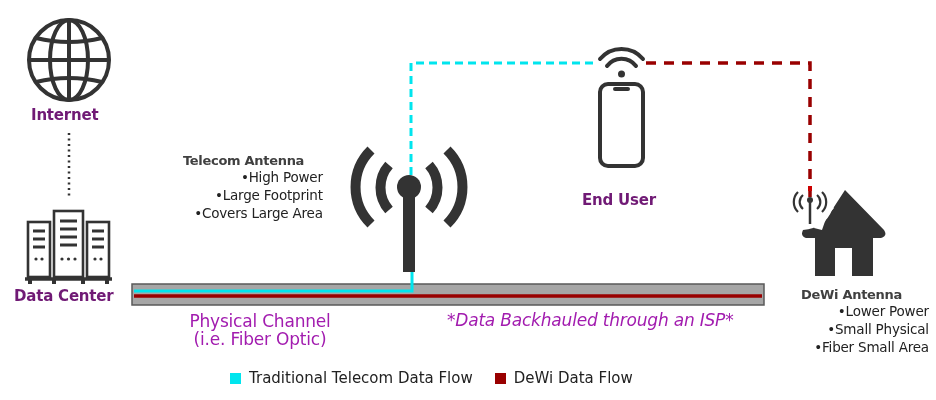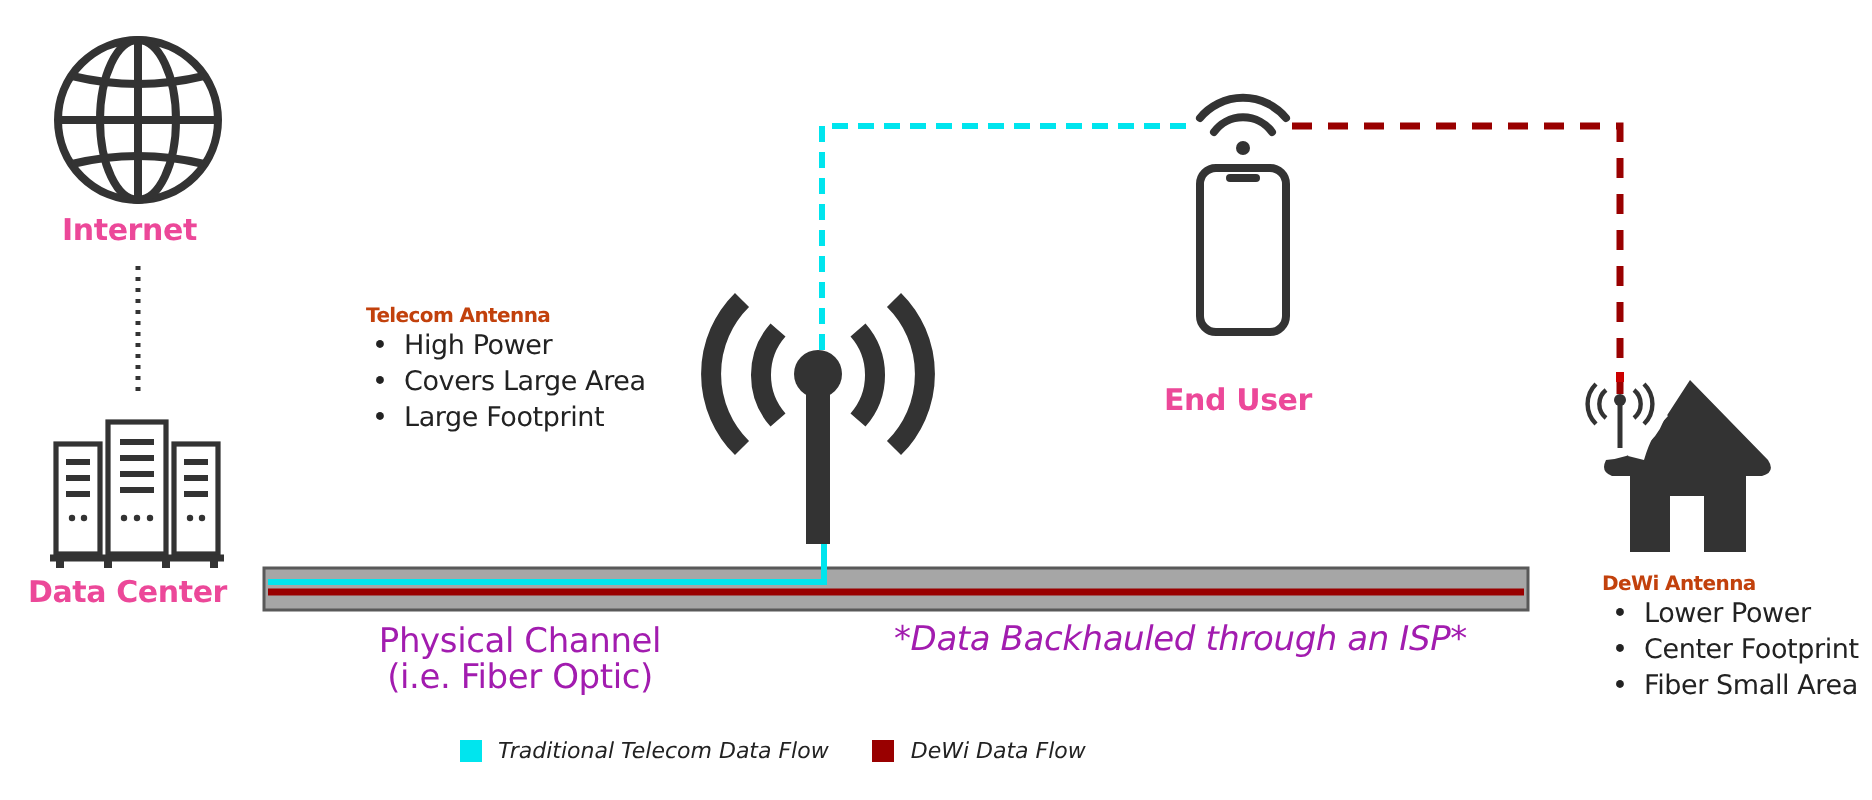--- a/index.html
+++ b/index.html
@@ -1,26 +1,26 @@
 <!DOCTYPE html>
 <html><head>
 <meta charset="utf-8">
 <style>
   html, body { margin:0; padding:0; background:#ffffff; }
   body { width:936px; height:400px; position:relative; overflow:hidden;
          font-family:"DejaVu Sans", "Liberation Sans", sans-serif; color:#222; }
   .abs { position:absolute; }
   svg.layer { position:absolute; left:0; top:0; }
-  .lbl { position:absolute; font-size:15px; font-weight:bold; color:#ec4899; white-space:nowrap; letter-spacing:-0.2px; }
-  .title { font-size:10px; font-weight:bold; color:#c2410c; white-space:nowrap; letter-spacing:-0.3px; }
-  ul.bul { margin:0; padding:0; list-style:none; }
+  .lbl { position:absolute; font-size:15px; font-weight:bold; color:#701a75; white-space:nowrap; letter-spacing:-0.2px; }
+  .title { font-size:13px; font-weight:bold; color:#404040; white-space:nowrap; letter-spacing:-0.3px; }
+  ul.bul { margin:0; padding:0; list-style:none;text-align:right; }
   ul.bul li { font-size:13.5px; line-height:18px; color:#222; white-space:nowrap; letter-spacing:-0.2px; }
   ul.bul li::before { content:"•"; display:inline-block; width:16px; padding-left:3px; }
   .note { position:absolute; font-size:17px; color:#a21caf; white-space:nowrap; text-align:center; letter-spacing:-0.2px; }
-  .legend { position:absolute; left:230px; top:369px; display:flex; align-items:center; font-size:11px; color:#222; white-space:nowrap;font-style:italic; }
+  .legend { position:absolute; left:230px; top:369px; display:flex; align-items:center; font-size:15px; color:#222; white-space:nowrap; }
   .sw { width:11px; height:11px; display:inline-block; margin-right:8px; }
   .legend-item { display:flex; align-items:center; margin-right:22px; }
 </style>
 </head>
 <body>
 
 <svg class="layer" width="936" height="400" viewBox="0 0 936 400">
 
   <line x1="69" y1="133" x2="69" y2="198" stroke="#333" stroke-width="2.5" stroke-dasharray="2,3.5"></line>
 
@@ -114,32 +114,32 @@
   </g>
 </svg>
 
 <div class="lbl" style="left:31px; top:106px;">Internet</div>
 <div class="lbl" style="left:14px; top:287px;">Data Center</div>
 
 <div class="abs" style="left:183px; top:153px;">
   <div class="title">Telecom Antenna</div>
   <ul class="bul">
     <li>High Power</li>
+    <li>Large Footprint</li>
     <li>Covers Large Area</li>
-    <li>Large Footprint</li>
   </ul>
 </div>
 
 <div class="lbl" style="left:582px; top:173px;margin-top:18px;">End User</div>
 
 <div class="abs" style="left:771px; top:287px;margin-left:30px;">
   <div class="title">DeWi Antenna</div>
   <ul class="bul" style="margin-left:2px;">
     <li>Lower Power</li>
-    <li>Center Footprint</li>
+    <li>Small Physical</li>
     <li>Fiber Small Area</li>
   </ul>
 </div>
 
 <div class="note" style="left:175px; top:312px; width:170px; line-height:18px;">
   <div>Physical Channel</div>
   <div>(i.e. Fiber Optic)</div>
 </div>
 
 <div class="note" style="left:447px; top:310px; font-style:italic;">*Data Backhauled through an ISP*</div>

